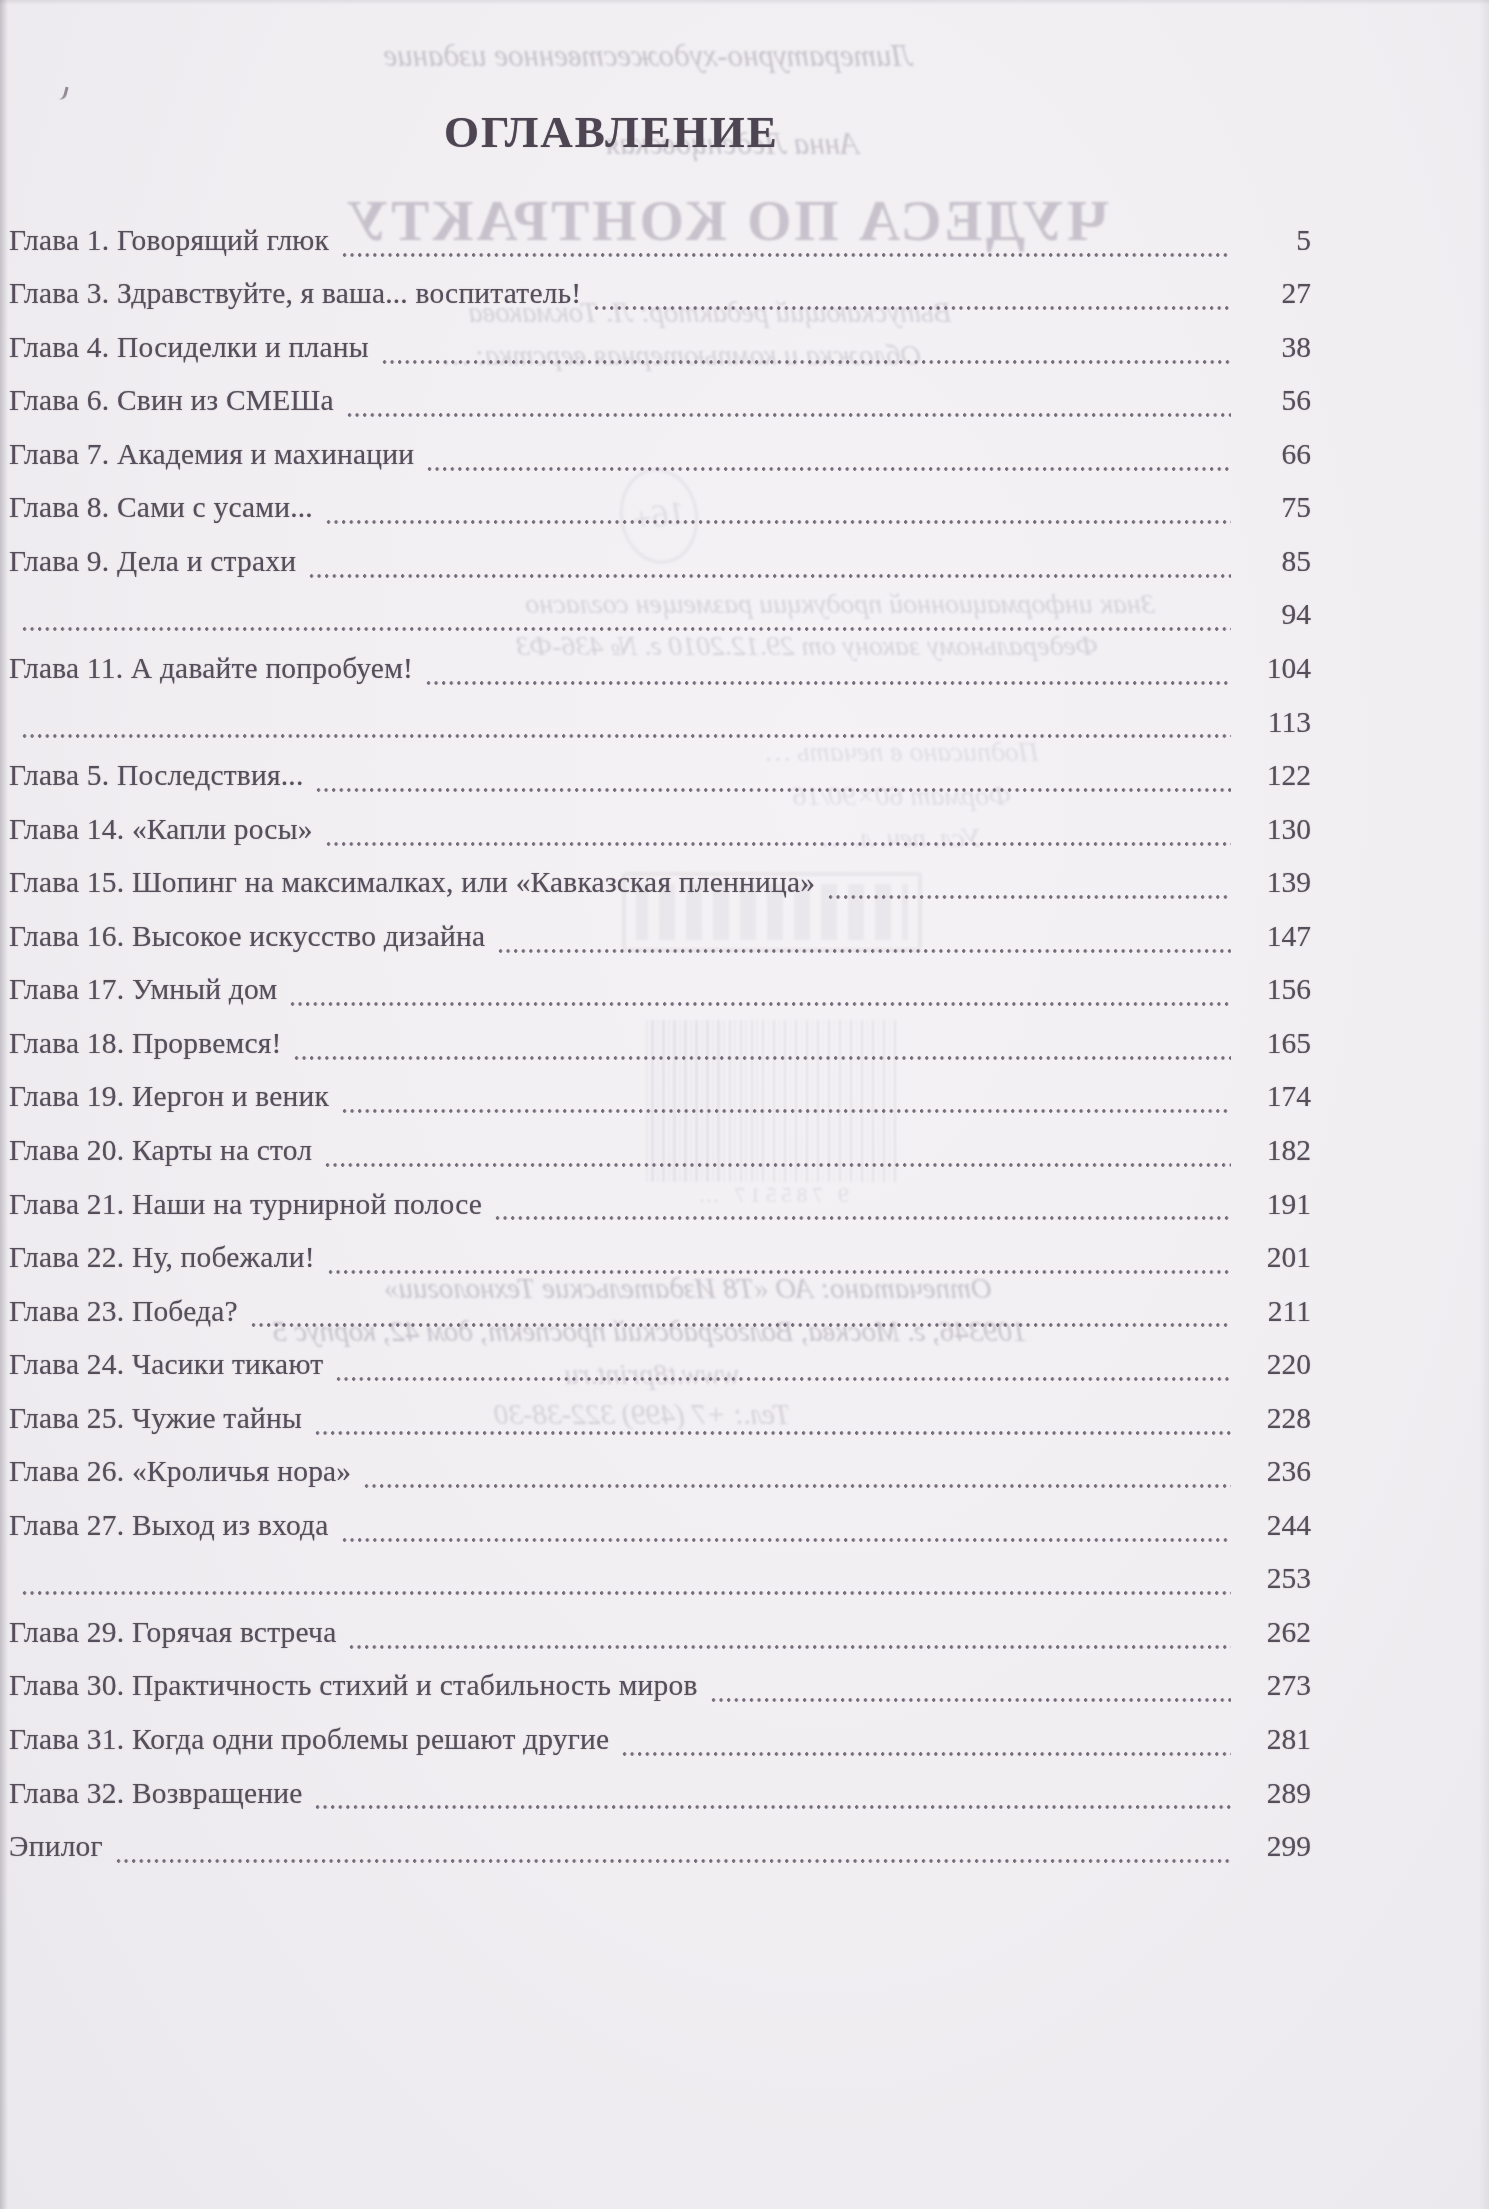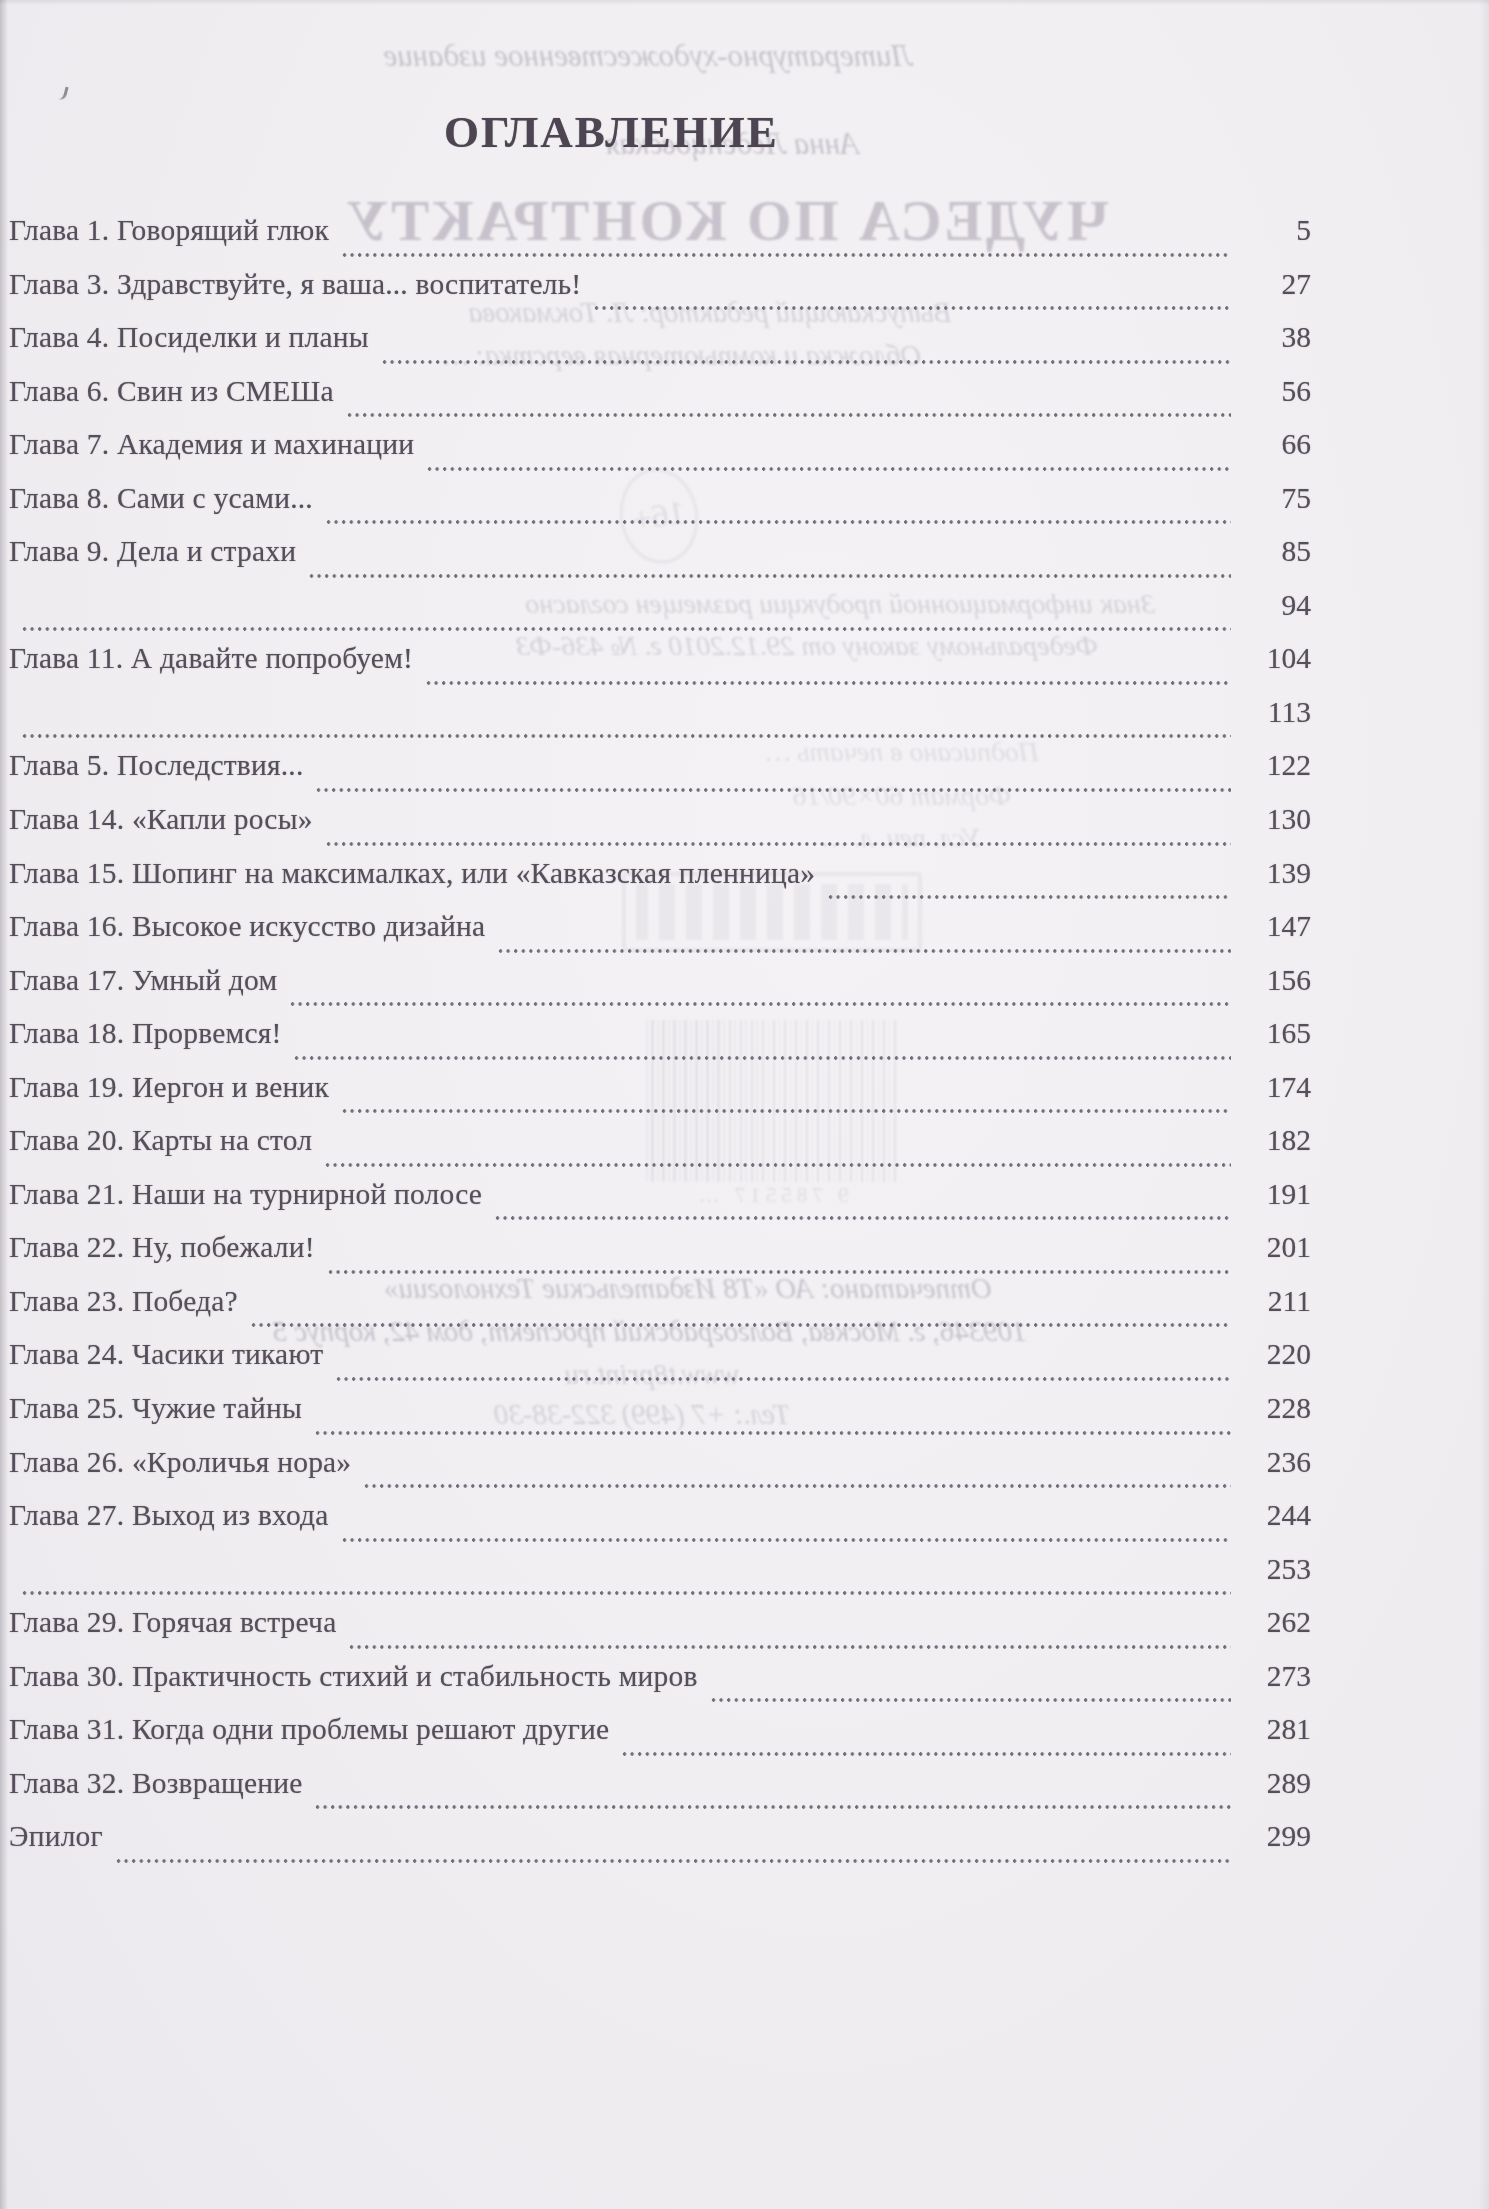--- a/index.html
+++ b/index.html
@@ -24,21 +24,21 @@
                border-right:3px solid rgba(96,85,102,.65); border-radius:0 0 7px 0;
                transform:rotate(14deg); filter:blur(.4px); }
 
   .page-title {
     position:absolute; top:106px; left:444px; margin:0;
     font-size:45px; font-weight:700; letter-spacing:2px;
     color:#4e4553; text-shadow:0 0 1px rgba(78,69,83,.55);
   }
 
   .toc { position:absolute; top:213px; left:9px; width:1302px; }
-  .row { display:flex; align-items:flex-start; height:53.55px; }
+  .row { display:flex; align-items:center; height:53.55px; }
   .label, .pagenum {
     font-size:29.5px; line-height:1.16; white-space:nowrap;
     color:#574e5c; text-shadow:0 0 1.2px rgba(87,78,92,.5);
   }
   .label { letter-spacing:.2px; }
   .leader {
     display:block; flex:1 1 auto; min-width:26px; height:13px;
     margin:0 14px 6px 12px; align-self:flex-end;
     background-image:radial-gradient(circle at 3.5px 7px, #6a6070 1.5px, rgba(106,96,112,0) 1.95px);
     background-size:7.6px 13px; background-repeat:repeat-x;

